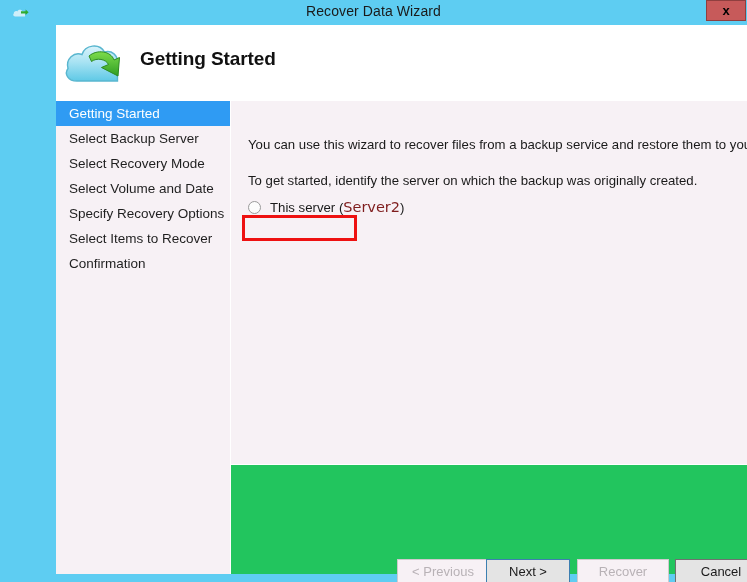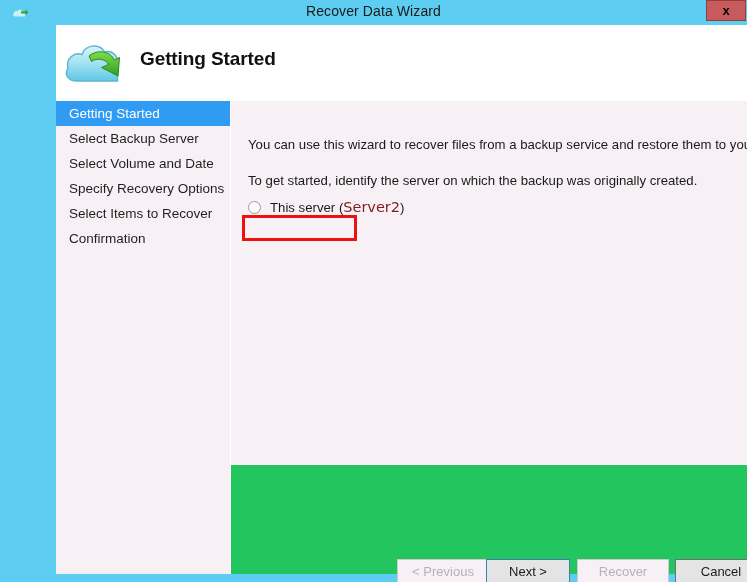--- a/index.html
+++ b/index.html
@@ -277,20 +277,21 @@
           <path d="M14 46 C5 46 1 39 5 33.5 C2.5 24 11 16.5 19 19.5 C22 9.5 36.5 8 41.5 17 C49 15 55 20.5 54.5 27.5 L54.5 46 Z" fill="url(#cloudGrad)" stroke="#59b6cf" stroke-width="1.4"></path>
           <path d="M26 21 C34 14 48 16 51 25 L56.5 22.5 L55 41 L38.5 32.5 L45.5 29.5 C43 24 33.5 22.5 28.5 26.5 Z" fill="url(#arrowGrad)" stroke="#2c8a20" stroke-width="1"></path>
         </svg>
       </div>
       <div id="header-title">Getting Started</div>
     </div>
 
     <div id="sidebar">
       <div class="nav-item selected">Getting Started</div>
       <div class="nav-item">Select Backup Server</div>
+      <div class="nav-item">Select Recovery Mode</div>
       <div class="nav-item">Select Volume and Date</div>
       <div class="nav-item">Specify Recovery Options</div>
       <div class="nav-item">Select Items to Recover</div>
       <div class="nav-item">Confirmation</div>
     </div>
 
     <div id="divider-v"></div>
 
     <div id="main">
 

